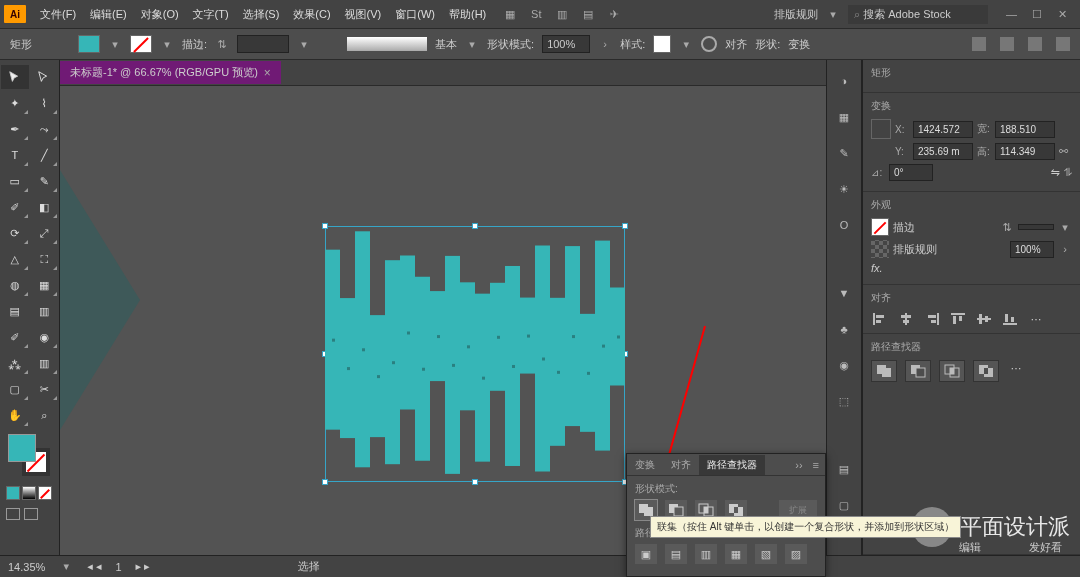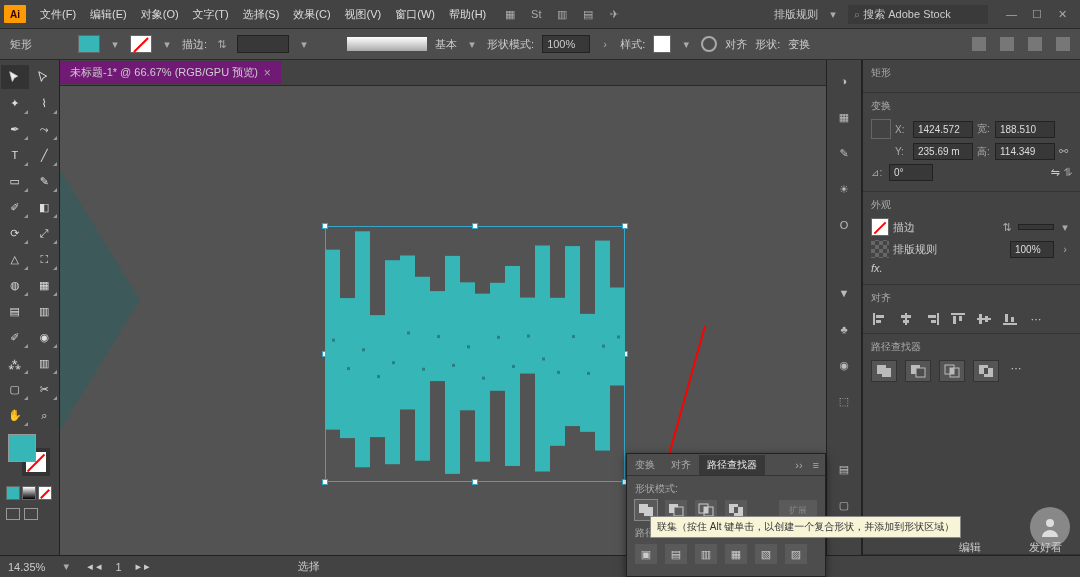--- a/index.html
+++ b/index.html
@@ -553,17 +553,18 @@
 
 <div class="tooltip">联集（按住 Alt 键单击，以创建一个复合形状，并添加到形状区域）</div>
 
 <div class="watermark">
   <div class="wm-circle">
       <svg width="24" height="24" viewBox="0 0 24 24">
         <circle cx="12" cy="8" r="4" fill="#ddd"></circle>
         <path d="M4 22c0-4 4-7 8-7s8 3 8 7" fill="#ddd"></path>
       </svg>
     </div>
+  <span class="wm-txt">平面设计派</span>
 </div>
 <div class="small-faded">
   <span>编辑</span>
   <span>发好看</span>
 </div>
 
 </body></html>

